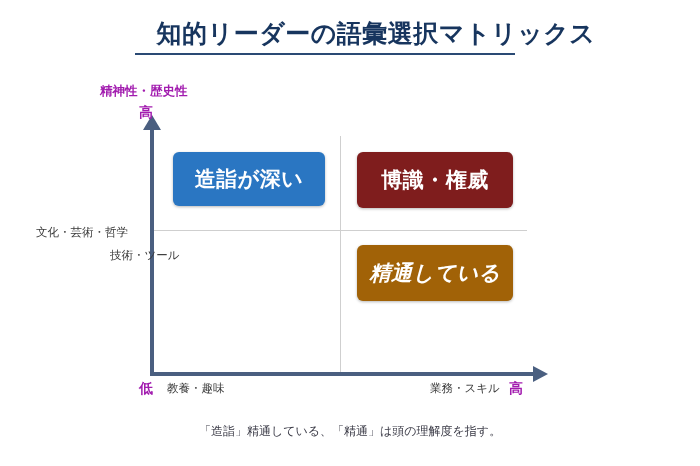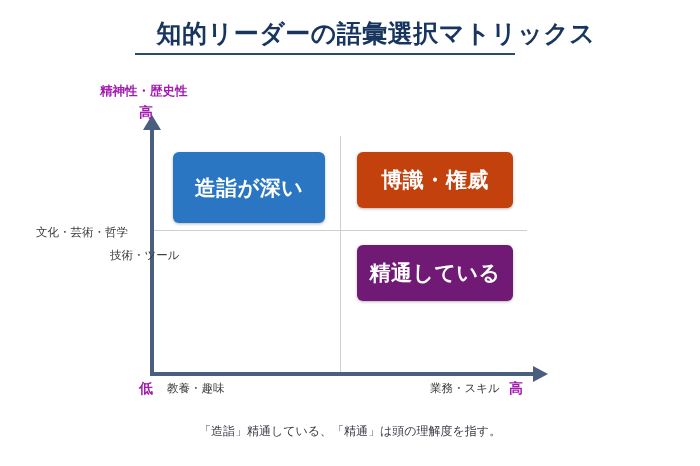--- a/index.html
+++ b/index.html
@@ -134,21 +134,21 @@
     justify-content: center;
     color: #ffffff;
     font-weight: bold;
     font-size: 21px;
     letter-spacing: 0.5px;
     box-shadow: 0 1px 3px rgba(0,0,0,0.28);
     box-sizing: border-box;
   }
   #box-erudite {
     left: 173px;  top: 152px;
-    width: 152px; height: 71px;
+    width: 152px; height: 54px;
     background: #2a76c2;
   }
   #box-authority {
     left: 357px;  top: 152px;
     width: 156px; height: 56px;
     background: #133b75;
   }
   #box-proficient {
     left: 357px;  top: 245px;
     width: 156px; height: 56px;
@@ -191,22 +191,22 @@
   <div class="axis-sublabel" id="y-sub-tech">技術・ツール</div>
 
   <div class="axis-caption" id="x-axis-low">低</div>
   <div class="axis-caption" id="x-axis-high">高</div>
   <div class="axis-sublabel" id="x-sub-hobby">教養・趣味</div>
   <div class="axis-sublabel" id="x-sub-work">業務・スキル</div>
 
   <div class="quad-box" id="box-erudite" style="background: rgb(42, 118, 194);">
     <span>造詣が深い</span>
   </div>
-  <div class="quad-box" id="box-authority" style="background: #c2410c;">
+  <div class="quad-box" id="box-authority" style="background: #7f1d1d;">
     <span>博識・権威</span>
   </div>
-  <div class="quad-box" id="box-proficient" style="background: #701a75;">
+  <div class="quad-box" id="box-proficient" style="background: #a16207; font-style: italic;">
     <span>精通している</span>
   </div>
 
   <div id="footnote">「造詣」精通している、「精通」は頭の理解度を指す。</div>
 
 </div>
 
 </body></html>

